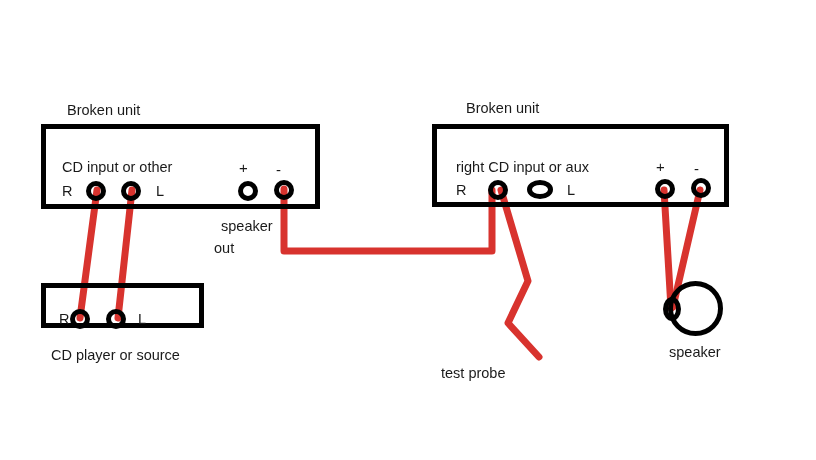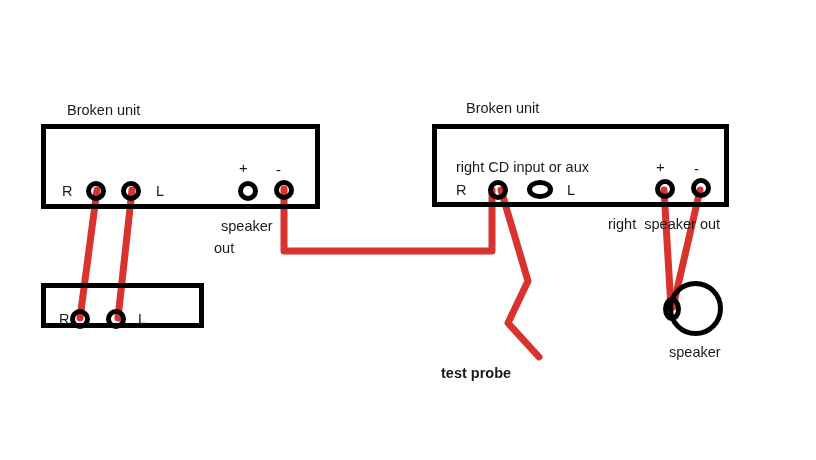--- a/index.html
+++ b/index.html
@@ -88,20 +88,21 @@
       <path d="M 664 190 L 671 308"></path>
 
       <path d="M 700 190 L 673 307"></path>
     </g>
   </svg>
 
   <div class="lbl" style="left:67px; top:103px;">Broken unit</div>
 
   <div class="unit-box" style="left:41px; top:124px; width:279px; height:85px;"></div>
 
+  <div class="lbl" style="left:62px; top:160px;">CD input or other</div>
 
   <div class="lbl" style="left:62px; top:184px;">R</div>
 
   <div class="jack" style="left:86px; top:181px; width:20px; height:20px;"></div>
 
   <div class="jack" style="left:121px; top:181px; width:20px; height:20px;"></div>
 
   <div class="lbl" style="left:156px; top:184px;">L</div>
 
   <div class="pm" style="left:239px; top:160px;">+</div>
@@ -119,20 +120,21 @@
   <div class="unit-box" style="left:41px; top:283px; width:163px; height:45px;"></div>
 
   <div class="lbl" style="left:59px; top:312px;">R</div>
 
   <div class="jack" style="left:70px; top:309px; width:20px; height:20px;"></div>
 
   <div class="jack" style="left:106px; top:309px; width:20px; height:20px;"></div>
 
   <div class="lbl" style="left:138px; top:312px;">L</div>
 
+  <div class="lbl" style="left:51px; top:348px;">CD player or source</div>
 
   <div class="lbl" style="left:466px; top:101px;">Broken unit</div>
 
   <div class="unit-box" style="left:432px; top:124px; width:297px; height:83px;"></div>
 
   <div class="lbl" style="left:456px; top:160px;text-align:right;">right CD input or aux</div>
 
   <div class="lbl" style="left:456px; top:183px;">R</div>
 
   <div class="jack" style="left:488px; top:180px; width:20px; height:20px;"></div>
@@ -142,23 +144,22 @@
   <div class="lbl" style="left:567px; top:183px;">L</div>
 
   <div class="pm" style="left:656px; top:159px;">+</div>
 
   <div class="pm" style="left:694px; top:161px;">-</div>
 
   <div class="jack" style="left:655px; top:179px; width:20px; height:20px;"></div>
 
   <div class="jack" style="left:691px; top:178px; width:20px; height:20px;"></div>
 
-  <div class="lbl" style="left:608px; top:217px;">right  speaker out</div>
 
   <div class="speaker-body" style="left:668px; top:281px; width:55px; height:55px;"></div>
 
   <div class="jack-oval" style="left:663px; top:297px; width:18px; height:24px;"></div>
 
   <div class="lbl" style="left:669px; top:345px;">speaker</div>
 
-  <div class="lbl" style="left:441px; top:366px;font-weight:bold;">test probe</div>
+  <div class="lbl" style="left:441px; top:366px;">test probe</div>
 
 </div>
 
 </body></html>

